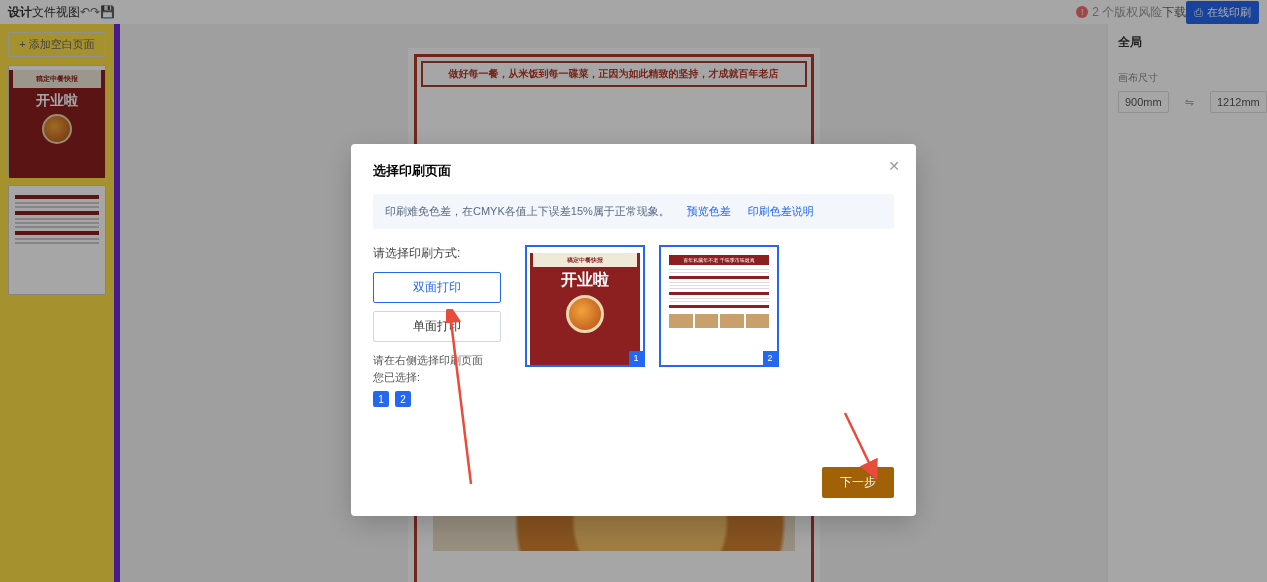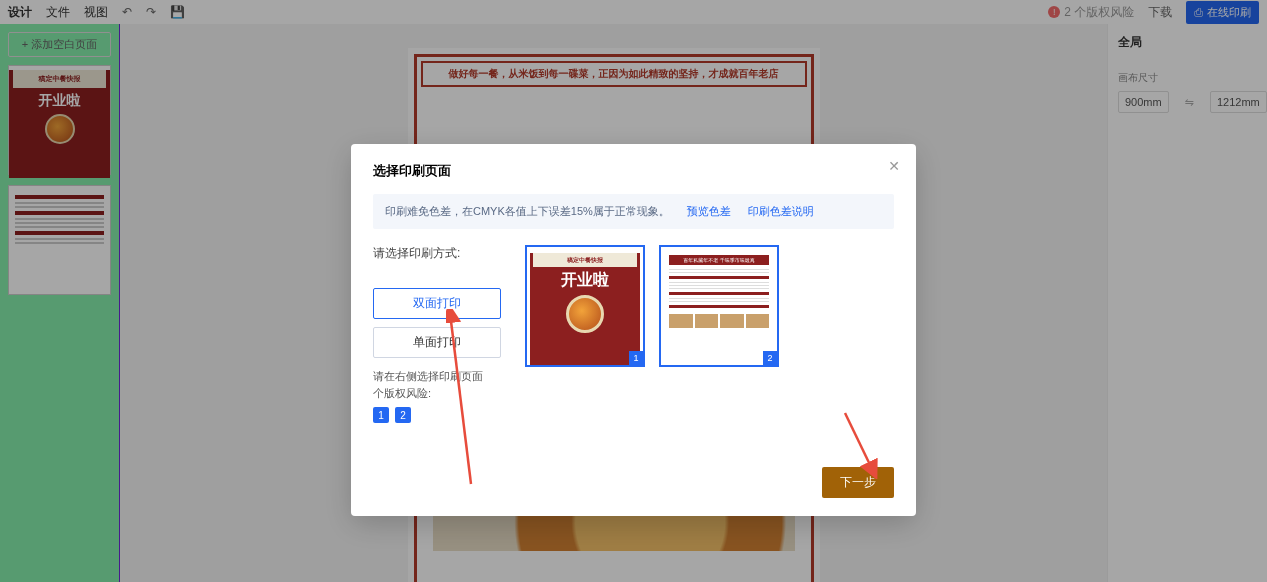--- a/index.html
+++ b/index.html
@@ -1,33 +1,33 @@
 <!DOCTYPE html>
 <html><head>
 <meta charset="utf-8">
 <style>
 * { margin: 0; padding: 0; box-sizing: border-box; font-family: -apple-system, "PingFang SC", "Microsoft YaHei", sans-serif; }
 html, body { width: 1267px; height: 582px; overflow: hidden; background: #f5f5f5; }
 
 
-.toolbar { height: 24px; background: #fff; display: flex; align-items: center; padding: 0 8px; font-size: 12px; color: #333; gap: 14px; position: relative; }
+.toolbar { height: 24px; background: #fff; display: flex; align-items: center; padding: 0 8px; font-size: 12px; color: #333; position: relative; }
 .toolbar .brand { font-weight: 600; }
 .toolbar .menu-item { cursor: pointer; }
 .toolbar .tool-icon { color: #666; cursor: pointer; }
 .toolbar .spacer { flex: 1; }
 .toolbar .risk { color: #999; display: flex; align-items: center; gap: 4px; }
 .toolbar .risk-dot { width: 12px; height: 12px; border-radius: 50%; background: #f56c6c; color: #fff; font-size: 9px; display: flex; align-items: center; justify-content: center; }
 .toolbar .dl { color: #666; cursor: pointer; }
 .toolbar .print-online { background: #2468f2; color: #fff; padding: 4px 8px; border-radius: 2px; display: flex; align-items: center; gap: 4px; font-size: 11px; cursor: pointer; }
 
 
 .app-body { display: flex; height: calc(100% - 24px); }
 
 
-.left-panel { width: 120px; background: #86efac; border-right: 1px solid #6d28d9; padding: 8px; }
+.left-panel { width: 120px; background: #fde047; border-right: 6px solid #6d28d9; padding: 8px; }
 .add-blank { border: 1px solid #ddd; border-radius: 2px; font-size: 11px; color: #666; padding: 4px 6px; text-align: center; cursor: pointer; margin-bottom: 8px; }
 .thumb { width: 100%; margin-bottom: 10px; border: 1px solid #ccc; background: #fff; position: relative; }
 .thumb1 { height: 110px; }
 .thumb2 { height: 110px; }
 .thumb-inner1 { background: #8c1f1f; height: 100%; position: relative; }
 .thumb-head { background: #efe9d8; height: 18px; margin: 4px; font-size: 7px; color: #8c1f1f; text-align: center; line-height: 18px; font-weight: bold; }
 .thumb-title { color: #fff; font-size: 14px; font-weight: 900; text-align: center; margin-top: 2px; }
 .thumb-bowl { width: 30px; height: 30px; border-radius: 50%; background: radial-gradient(circle at 40% 40%, #f2a33a, #b34d1a); margin: 4px auto 0; border: 2px solid #e8d8b0; }
 .thumb-inner2 { padding: 6px; height: 100%; }
 .thumb-inner2 .bar { height: 4px; background: #8c1f1f; margin: 3px 0; }
@@ -49,21 +49,21 @@
 
 
 .overlay { position: fixed; inset: 0; background: rgba(0,0,0,.35); display: flex; align-items: center; justify-content: center; padding-top: 78px; }
 .modal { width: 565px; background: #fff; border-radius: 4px; position: relative; padding: 18px 22px 18px; box-shadow: 0 8px 30px rgba(0,0,0,.2); min-height: 372px; }
 .modal-title { font-size: 13px; font-weight: 600; margin-bottom: 14px; }
 .modal-close { position: absolute; top: 14px; right: 16px; color: #999; cursor: pointer; font-size: 14px; }
 .notice { background: #f3f6fb; color: #5a6a85; font-size: 11px; padding: 10px 12px; border-radius: 2px; margin-bottom: 16px; display: flex; gap: 17px; flex-wrap: wrap; }
 .notice .link { color: #2468f2; cursor: pointer; }
 .modal-row { display: flex; gap: 24px; }
 .modal-left { width: 128px; }
-.ml-label { font-size: 12px; color: #444; margin-bottom: 26px; }
+.ml-label { font-size: 12px; color: #444; margin-bottom: 10px; }
 .mode-btn { width: 100%; border: 1px solid #d0d6e2; background: #fff; font-size: 12px; color: #333; padding: 6px 0; margin-bottom: 8px; cursor: pointer; border-radius: 2px; text-align: center; }
 .mode-btn.active { border-color: #2468f2; color: #2468f2; }
 .sel-label { font-size: 11px; color: #555; margin-top: 10px; line-height: 1.5; }
 .sel-chips { display: flex; gap: 6px; margin-top: 6px; }
 .chip { width: 16px; height: 16px; background: #2468f2; color: #fff; font-size: 10px; display: flex; align-items: center; justify-content: center; border-radius: 2px; }
 .previews { flex: 1; display: flex; gap: 14px; }
 .pcard { width: 120px; height: 122px; border: 2px solid #2468f2; position: relative; background: #fff; padding: 3px; cursor: pointer; }
 .pcard .badge { position: absolute; bottom: 0; right: 0; width: 14px; height: 14px; background: #2468f2; color: #fff; font-size: 9px; display: flex; align-items: center; justify-content: center; }
 .pcard .pc1 { width:100%; height:100%; background:#8c1f1f; position:relative; }
 .pcard .pc1 .h { background:#efe9d8; margin:3px; height:14px; font-size:6px; color:#8c1f1f; text-align:center; line-height:14px; font-weight:bold;}
@@ -158,21 +158,21 @@
       <span class="link">预览色差</span>
       <span class="link">印刷色差说明</span>
     </div>
     <div class="modal-row">
       <div class="modal-left">
         <div class="ml-label">请选择印刷方式:</div>
         <div class="mode-btn active">双面打印</div>
         <div class="mode-btn">单面打印</div>
         <div class="sel-label">
           <div>请在右侧选择印刷页面</div>
-          <div>个版权风险:</div>
+          <div>您已选择:</div>
         </div>
         <div class="sel-chips">
           <div class="chip">1</div>
           <div class="chip">2</div>
         </div>
       </div>
       <div class="previews">
         <div class="pcard">
           <div class="pc1">
             <div class="h">稿定中餐快报</div>

